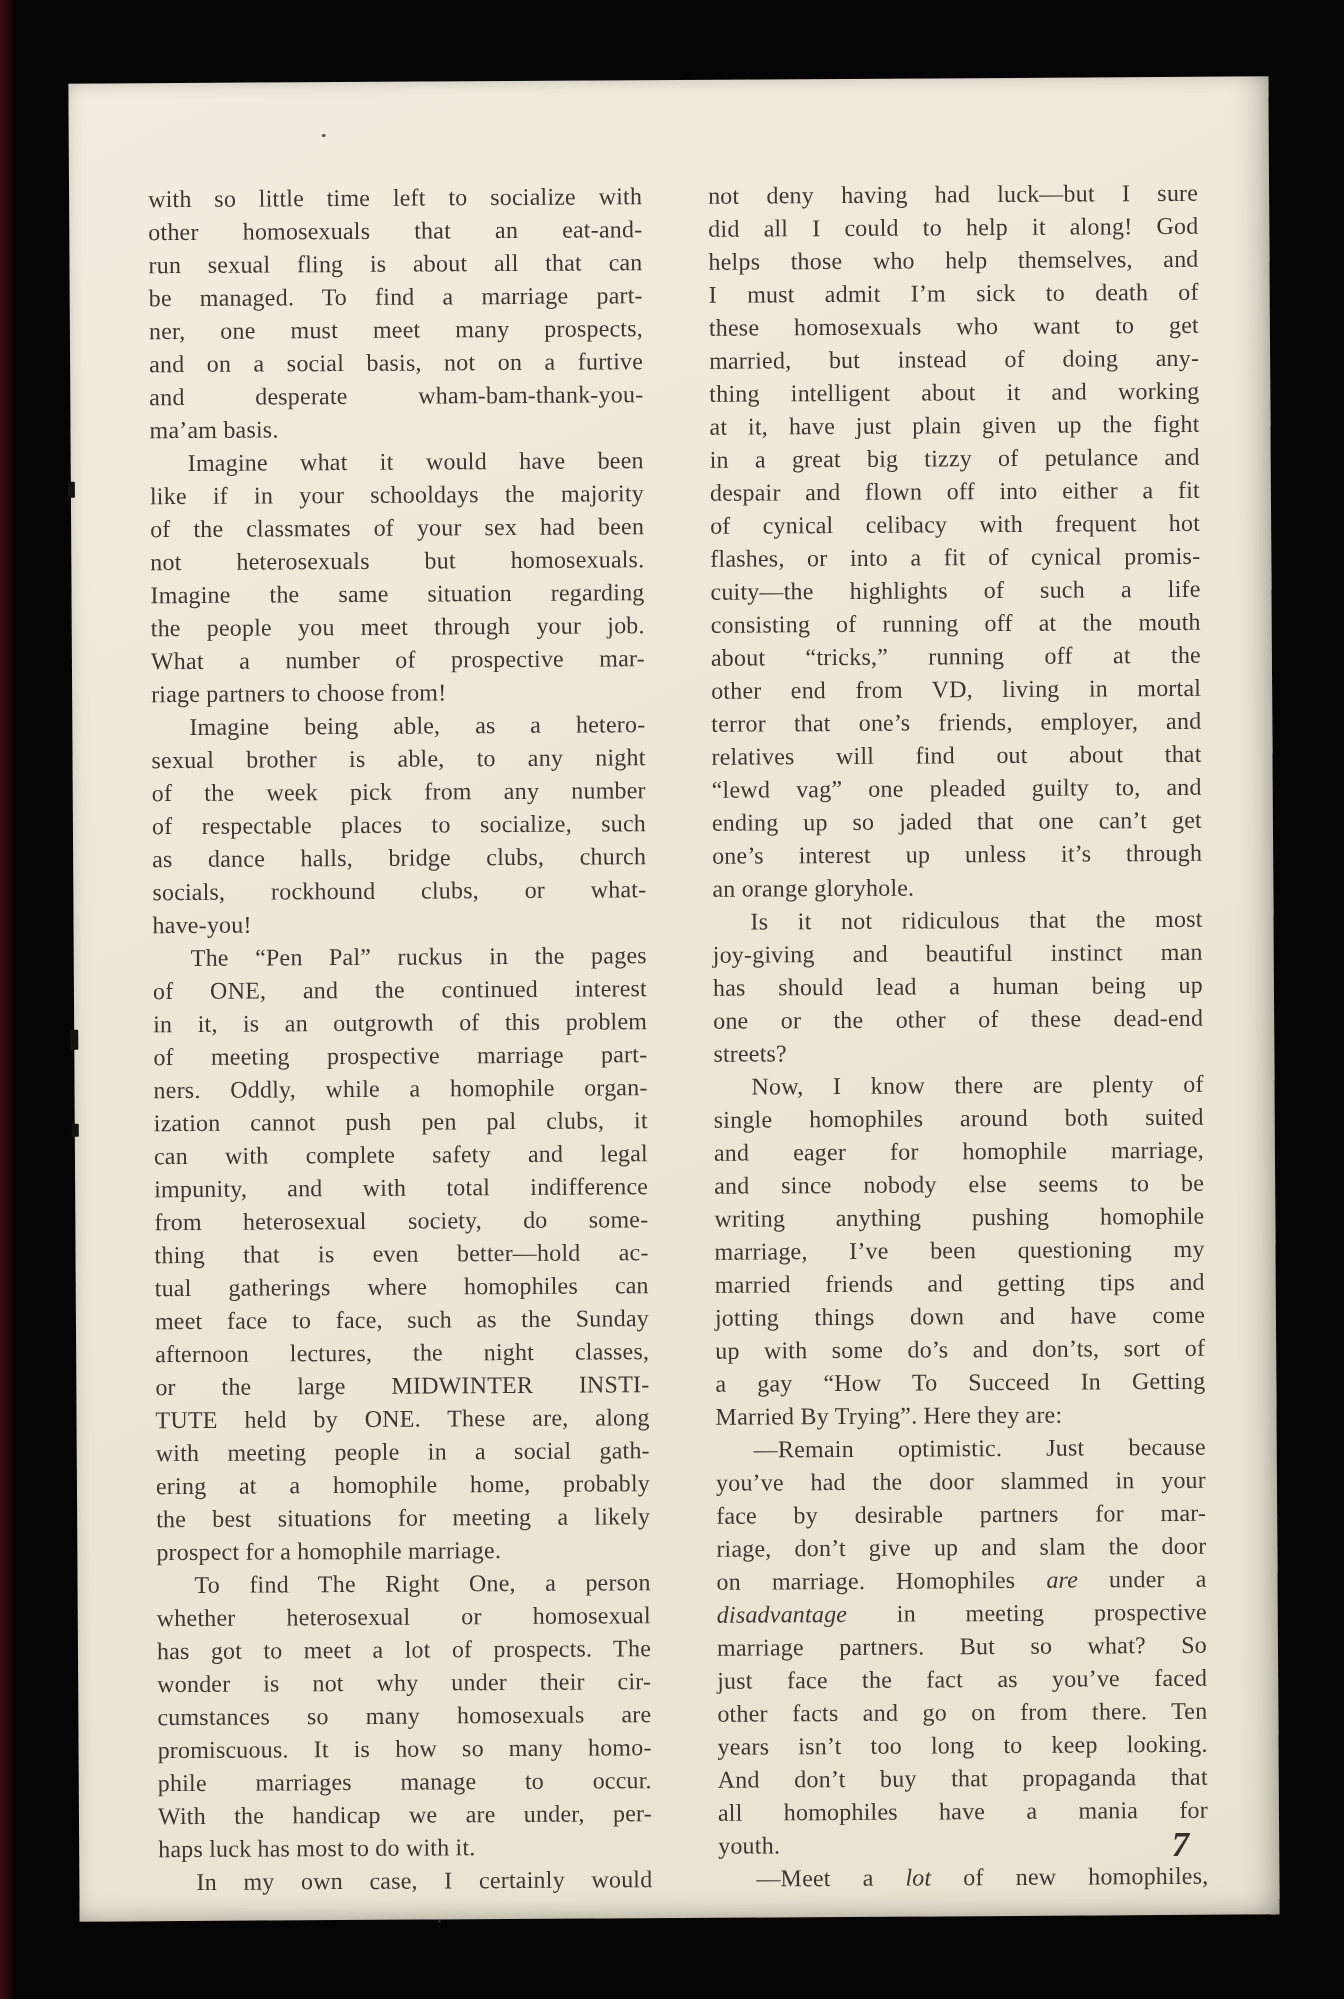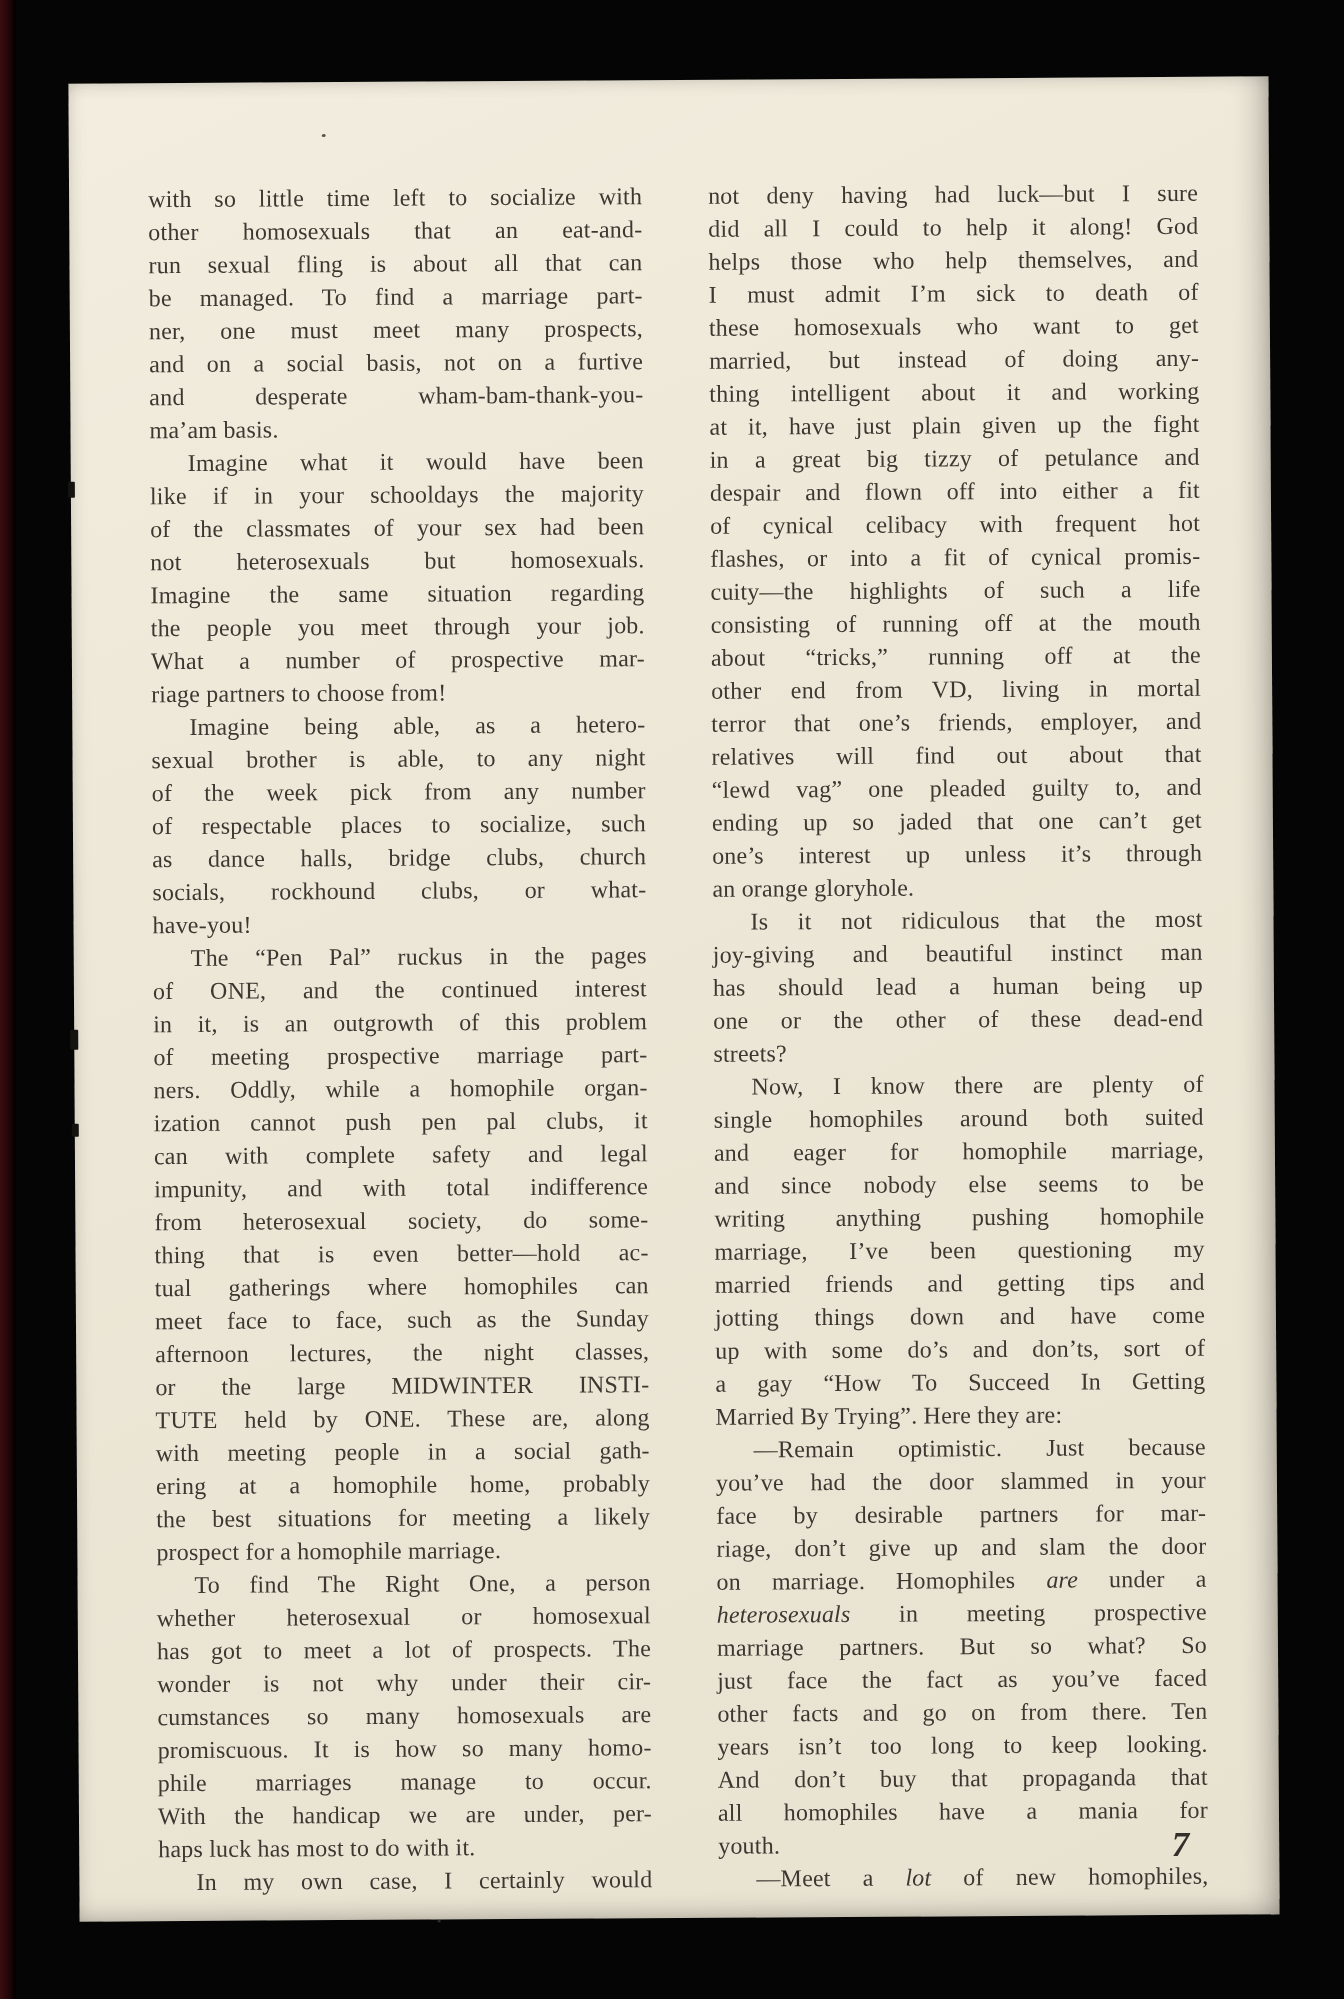--- a/index.html
+++ b/index.html
@@ -192,21 +192,21 @@
           <div class="line">up with some do’s and don’ts, sort of</div>
           <div class="line">a gay “How To Succeed In Getting</div>
           <div class="line end">Married By Trying”. Here they are:</div>
         </div>
         <div class="para">
           <div class="line indent">—Remain optimistic. Just because</div>
           <div class="line">you’ve had the door slammed in your</div>
           <div class="line">face by desirable partners for mar-</div>
           <div class="line">riage, don’t give up and slam the door</div>
           <div class="line">on marriage. Homophiles <i>are</i> under a</div>
-          <div class="line"><i>heterosexuals</i> in meeting prospective</div>
+          <div class="line"><i>disadvantage</i> in meeting prospective</div>
           <div class="line">marriage partners. But so what? So</div>
           <div class="line">just face the fact as you’ve faced</div>
           <div class="line">other facts and go on from there. Ten</div>
           <div class="line">years isn’t too long to keep looking.</div>
           <div class="line">And don’t buy that propaganda that</div>
           <div class="line">all homophiles have a mania for</div>
           <div class="line end">youth.</div>
         </div>
         <div class="para">
           <div class="line indent">—Meet a <i>lot</i> of new homophiles,</div>

